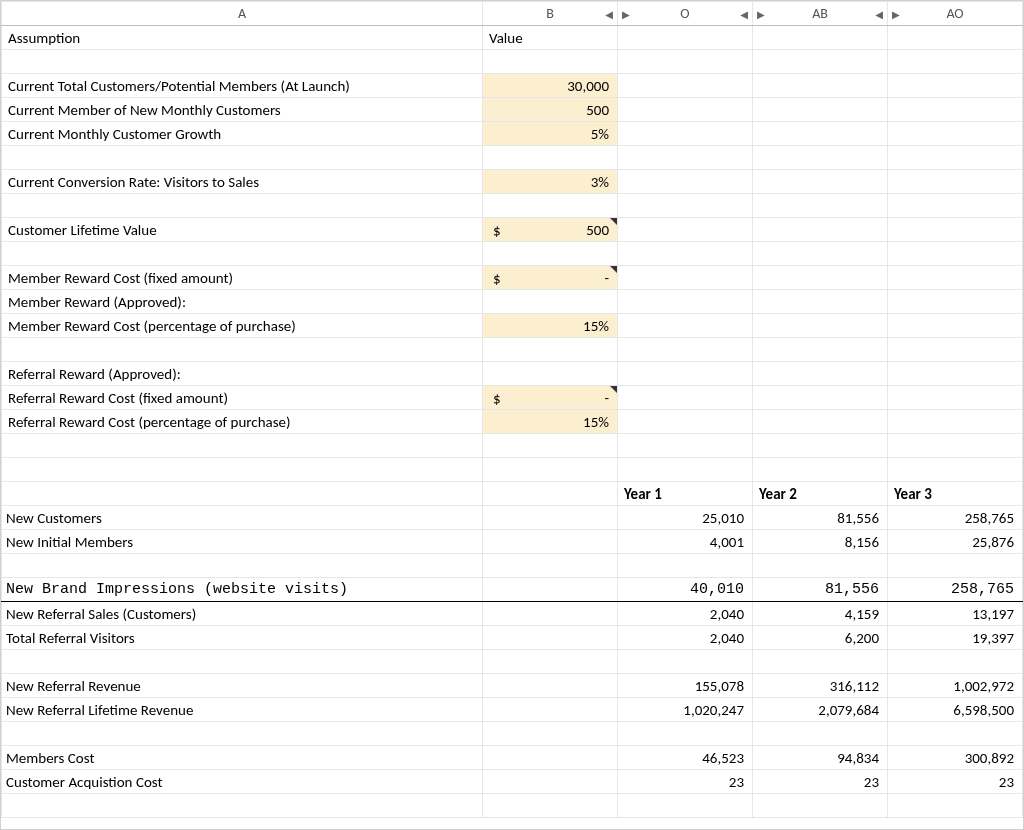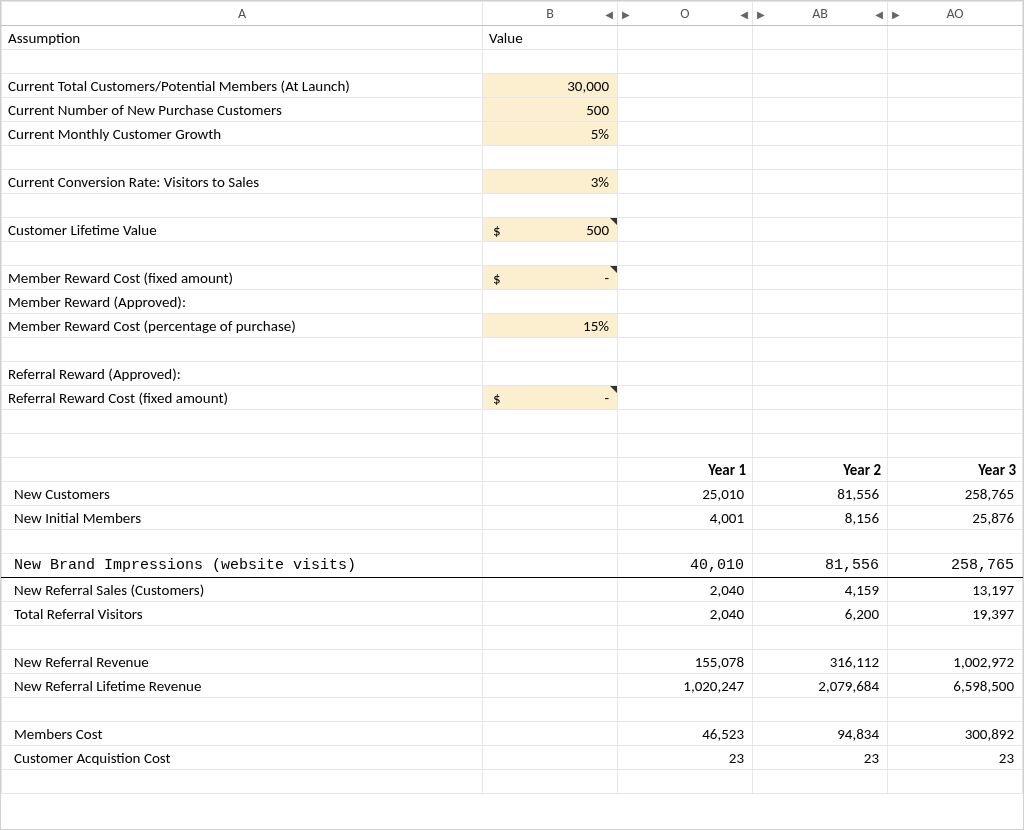--- a/index.html
+++ b/index.html
@@ -40,23 +40,23 @@
     font-weight: normal;
     font-size: 14px;
     height: 24px;
     border-bottom: 1px solid #bfbfbf;
   }
   .col-a { width: 481px; }
   .col-b { width: 135px; }
   .col-o, .col-ab, .col-ao { width: 135px; }
   .bold { font-weight: 400; }
   .num { text-align: right; padding-right: 8px; }
-  .hdr-center { text-align: right; font-weight: 700; }
+  .hdr-center { text-align: left; font-weight: 700; }
   .hl { background: #fcefcf; }
-  .indent { padding-left: 12px; }
+  .indent { padding-left: 4px; }
   .underline-row td { border-bottom: 1px solid #000; font-family: Liberation Mono, monospace; }
   .currency-prefix {
     float: left;
     padding-left: 4px;
   }
   .collapse-arrow {
     font-size: 10px;
     color: #666;
     position: absolute;
     top: 50%;
@@ -127,21 +127,21 @@
         </tr>
 
     <tr>
       <td>Current Total Customers/Potential Members (At Launch)</td>
       <td class="hl num">30,000</td>
       <td></td>
           <td></td>
           <td></td>
     </tr>
     <tr>
-      <td>Current Number of New Purchase Customers</td>
+      <td>Current Member of New Monthly Customers</td>
       <td class="hl num">500</td>
       <td></td>
           <td></td>
           <td></td>
     </tr>
     <tr>
       <td>Current Monthly Customer Growth</td>
       <td class="hl num">5%</td>
       <td></td>
           <td></td>
@@ -242,20 +242,27 @@
       <td class="hl num">
         <span class="currency-prefix">$</span>
         <span>-</span>
         <span class="note-mark"></span>
       </td>
       <td></td>
           <td></td>
           <td></td>
     </tr>
 
+    <tr>
+      <td>Referral Reward Cost (percentage of purchase)</td>
+      <td class="hl num">15%</td>
+      <td></td>
+          <td></td>
+          <td></td>
+    </tr>
 
     <tr>
           <td></td>
           <td></td>
           <td></td>
           <td></td>
           <td></td>
         </tr>
     <tr>
           <td></td>

